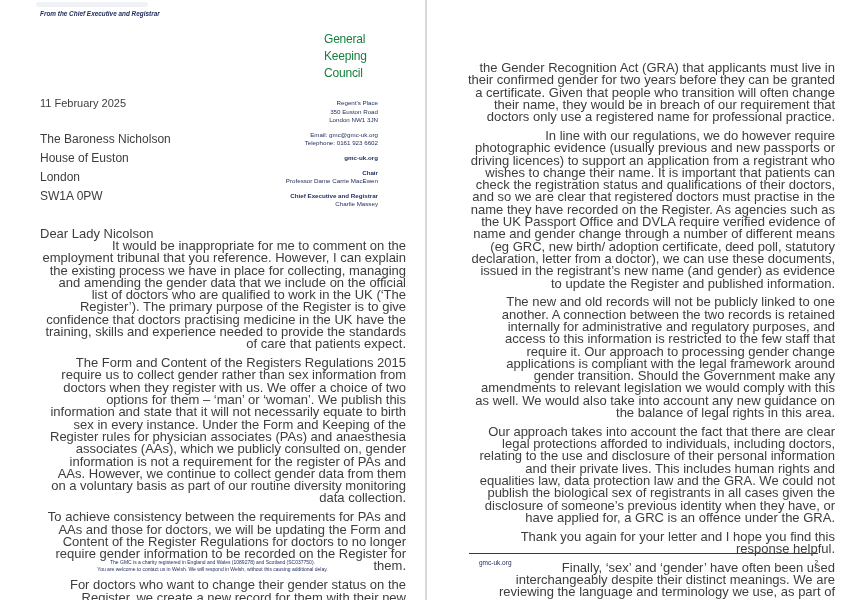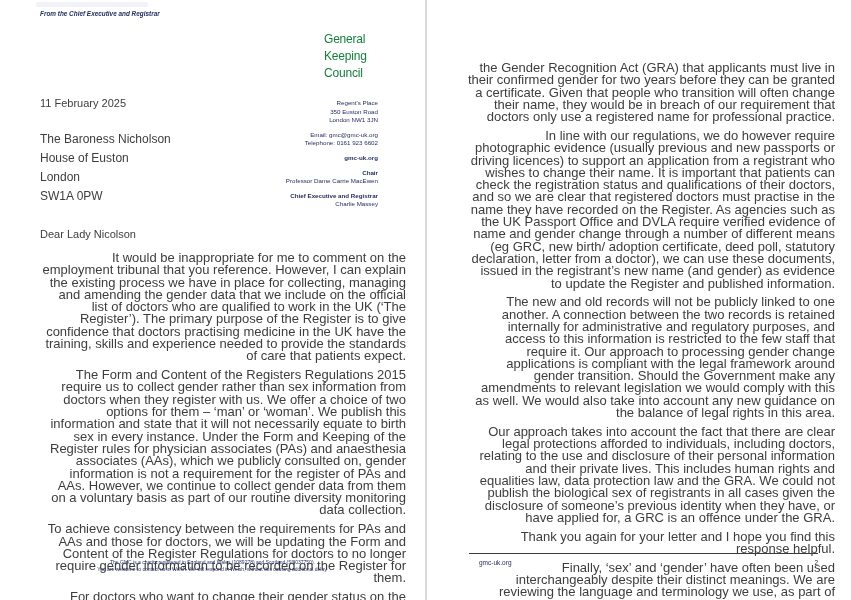--- a/index.html
+++ b/index.html
@@ -18,21 +18,21 @@
   .date{position:absolute;left:40px;top:97px;font-size:11px;color:#3d3d3d;}
 
   .contact{position:absolute;right:47px;top:99px;text-align:right;font-size:6.2px;line-height:8.6px;color:#232f5e;}
   .contact .gap{height:6px;}
   .contact .b{font-weight:bold;}
 
   .recipient{position:absolute;left:40px;top:134px;font-size:12px;line-height:10px;color:#3d3d3d;}
   .recipient div{margin-bottom:9px;}
 
   .body-col{position:absolute;left:40px;top:228px;width:366px;color:#3d3d3d;}
-  .salutation{font-size:11px;line-height:12px;margin-bottom:12px;}
+  .salutation{font-size:13px;line-height:12px;margin-bottom:0;}
   .para{font-size:13px;line-height:12.3px;margin:0 0 6.5px 0;text-align:right;}
 
   .p1-footer{position:absolute;left:0;right:0;top:559px;text-align:center;font-size:5px;line-height:6.6px;color:#232f5e;}
 
   #page2 .body-col{left:40px;top:62px;width:368px;}
   .closing{font-size:7.7px;line-height:12px;margin-top:16px;font-weight:bold;}
   .sig-wrap{position:relative;height:52px;margin-top:2px;}
   .sig-svg{position:absolute;left:12px;top:2px;}
   .signatory{font-size:7.5px;font-weight:bold;letter-spacing:.2px;color:#2a2a2a;margin-top:-6px;}
 

